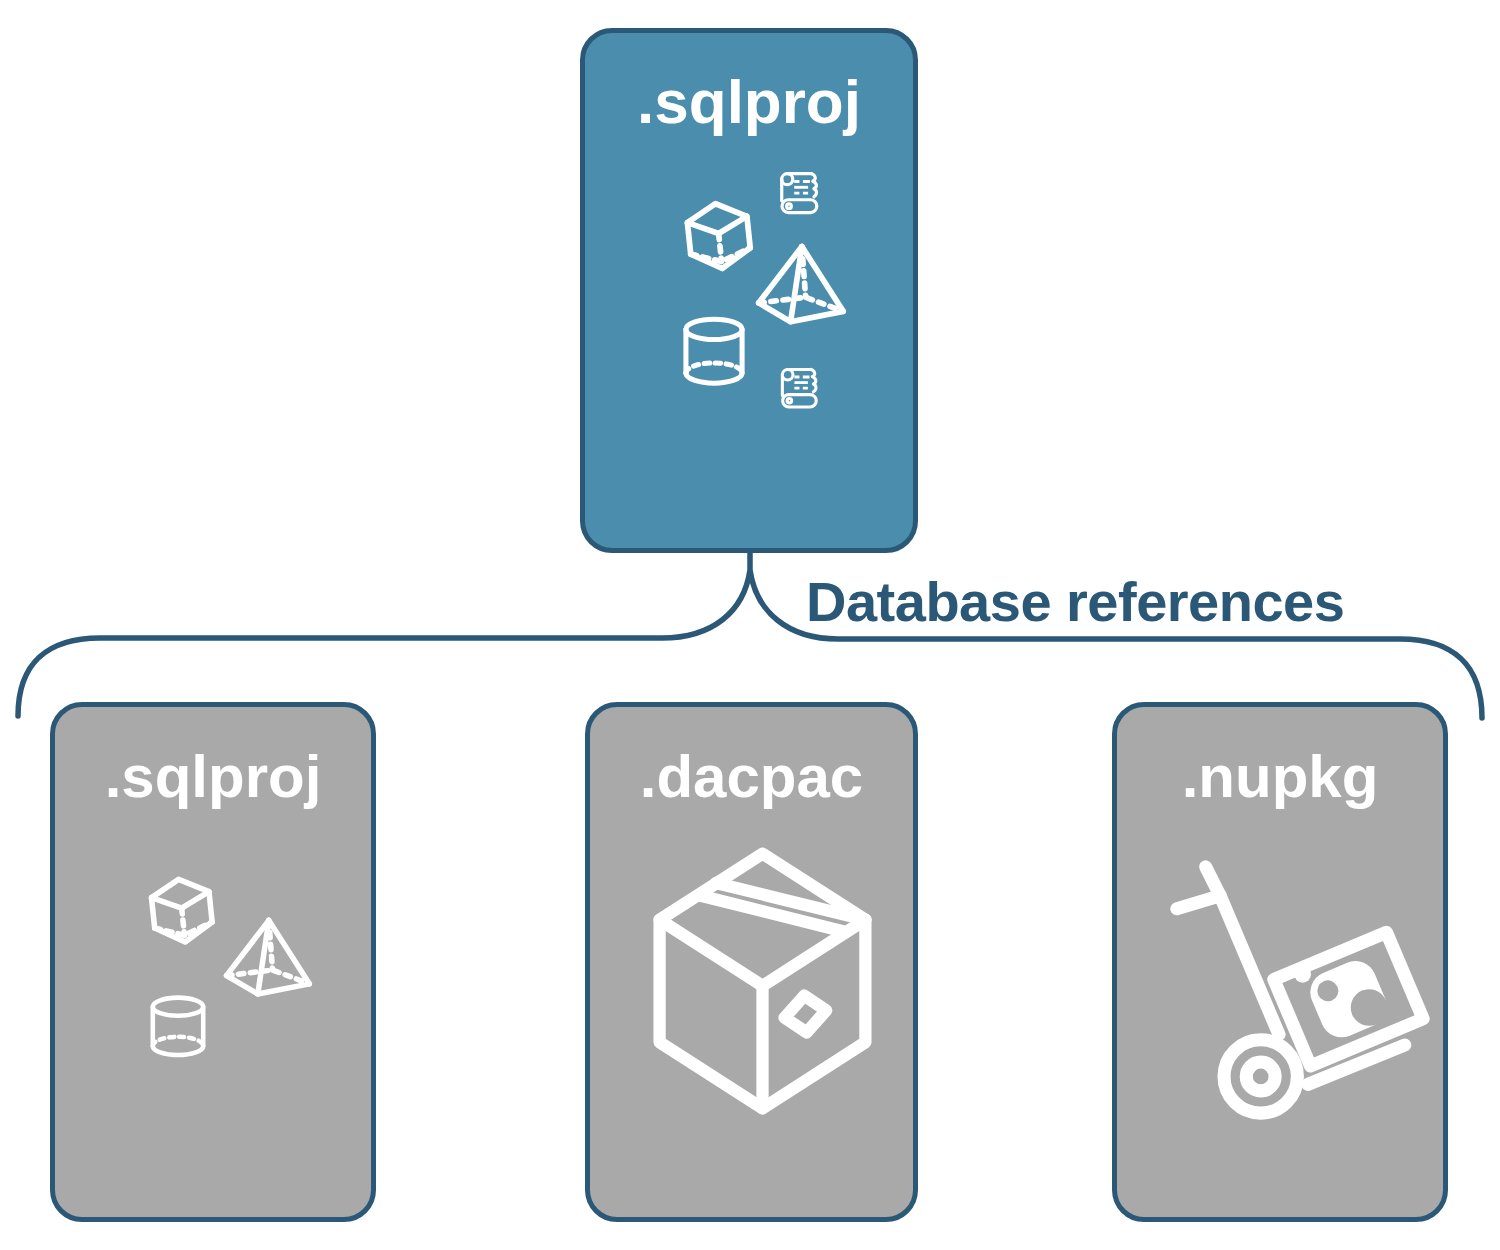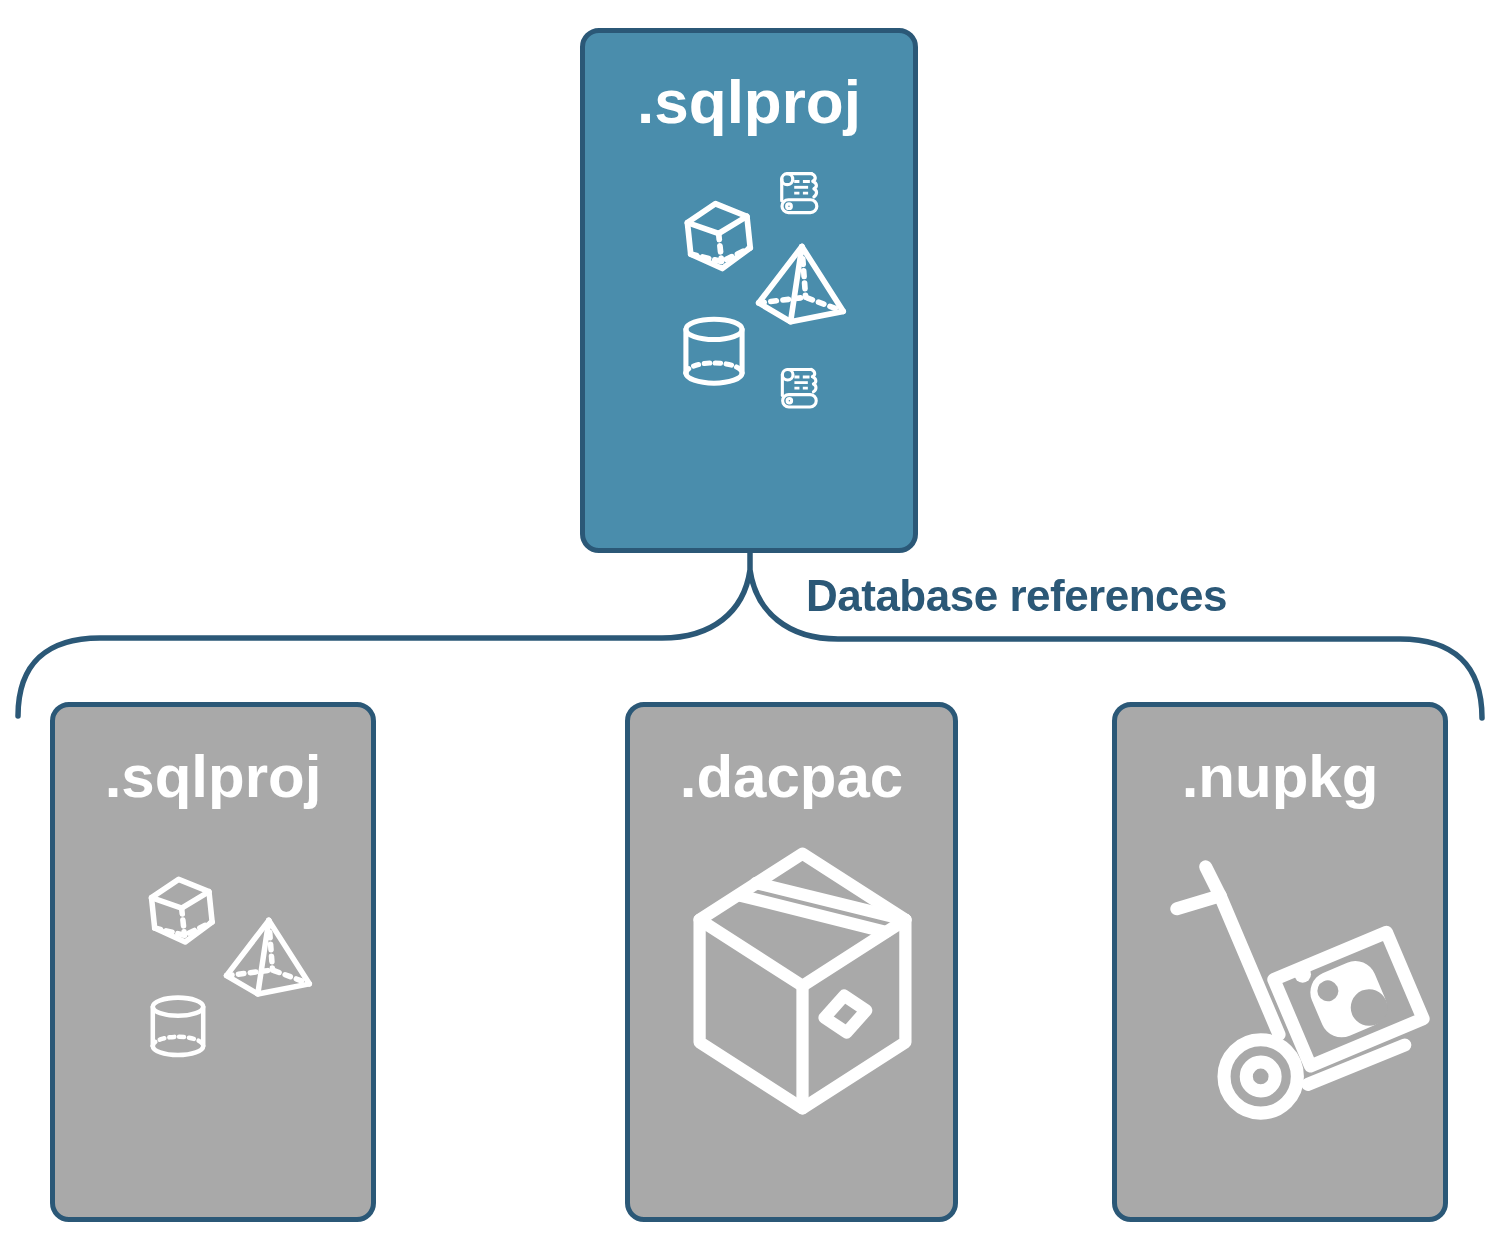--- a/index.html
+++ b/index.html
@@ -1,37 +1,37 @@
 <!DOCTYPE html>
 <html><head>
 <meta charset="utf-8">
 <style>
   html,body{margin:0;padding:0;background:#ffffff;}
   .canvas{
     position:relative;width:1500px;height:1250px;background:#ffffff;overflow:hidden;
     font-family:"Liberation Sans", sans-serif;
   }
   .node{
-    position:absolute;border-radius:19px;box-sizing:border-box;
+    position:absolute;border-radius:32px;box-sizing:border-box;
     border:5px solid #2b5877;
     text-decoration:underline;
   }
   .node-blue{background:#4a8dac;}
   .node-gray{background:#a9a9a9;}
   .node-label{
     position:absolute;left:0;right:0;text-align:center;
     color:#ffffff;font-weight:700;line-height:1;
   }
   .root-label{top:38px;font-size:62px;letter-spacing:0px;}
   .child-label{top:40px;font-size:60px;}
   .icon{position:absolute;}
   .icon svg{display:block;width:100%;height:100%;}
   .connector-label{
     position:absolute;left:806px;top:574px;
-    color:#2b5877;font-weight:700;font-size:44px;line-height:1;letter-spacing:-0.5px;
+    color:#2b5877;font-weight:700;font-size:56px;line-height:1;letter-spacing:-0.5px;
     white-space:nowrap;
   }
   .brace-svg{position:absolute;left:0;top:0;width:1500px;height:1250px;pointer-events:none;}
 </style>
 </head>
 <body>
 
 <div class="canvas">
 
   <div class="node node-blue" style="left:580px;top:28px;width:338px;height:525px;">
@@ -143,21 +143,21 @@
         <g fill="none" stroke="#fff" stroke-width="6.5" stroke-linecap="round">
           <ellipse cx="50" cy="21" rx="36" ry="13"></ellipse>
           <path d="M14 21 V77 M86 21 V77"></path>
           <path d="M14 77 A36 13 0 0 0 86 77"></path>
           <path d="M14 77 A36 13 0 0 1 86 77" stroke-dasharray="7 7"></path>
         </g>
       </svg>
     </div>
   </div>
 
-  <div class="node node-gray" style="left:585px;top:702px;width:333px;height:520px;margin-left:40px;">
+  <div class="node node-gray" style="left:585px;top:702px;width:333px;height:520px;">
     <div class="node-label child-label">.dacpac</div>
 
     <div class="icon" style="left:50px;top:134px;width:245px;height:280px;">
       <svg viewBox="0 0 100 114">
         <g fill="none" stroke="#fff" stroke-width="5" stroke-linejoin="round" stroke-linecap="round">
           <path d="M50 5 L92 32 L92 82 L50 109 L8 82 L8 32 Z"></path>
           <path d="M8 32 L50 59 L92 32"></path>
           <path d="M50 59 L50 109"></path>
           <path d="M31 17 L92 32"></path>
           <path d="M24 22 L84 37"></path>

